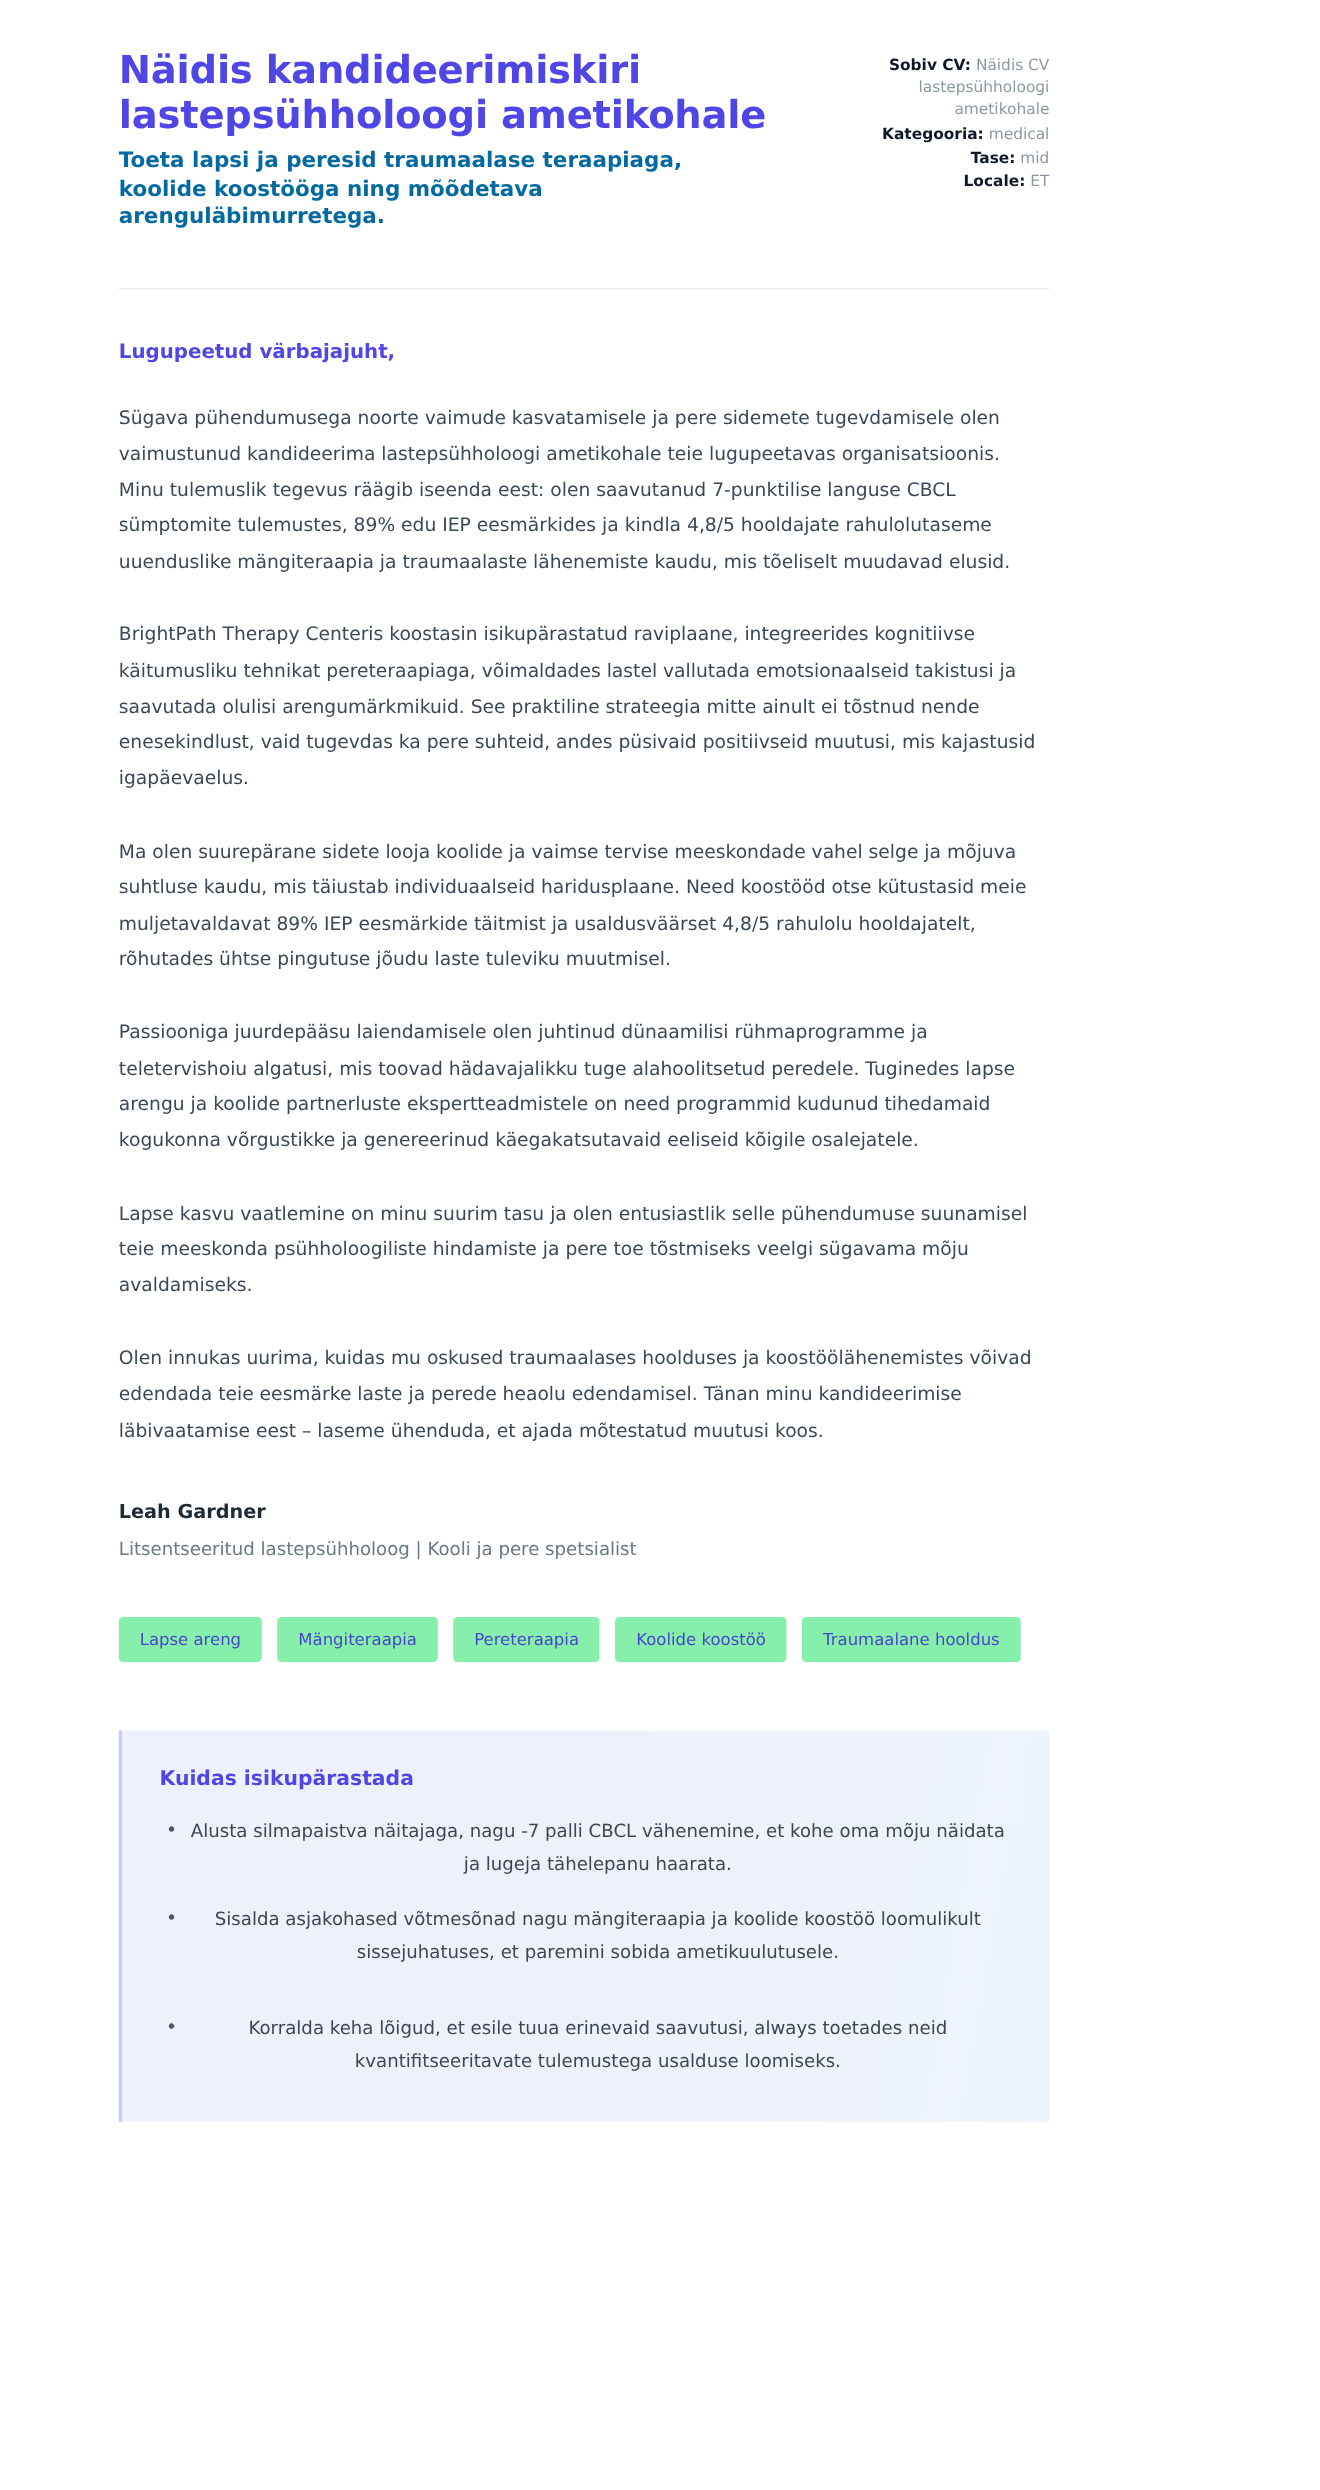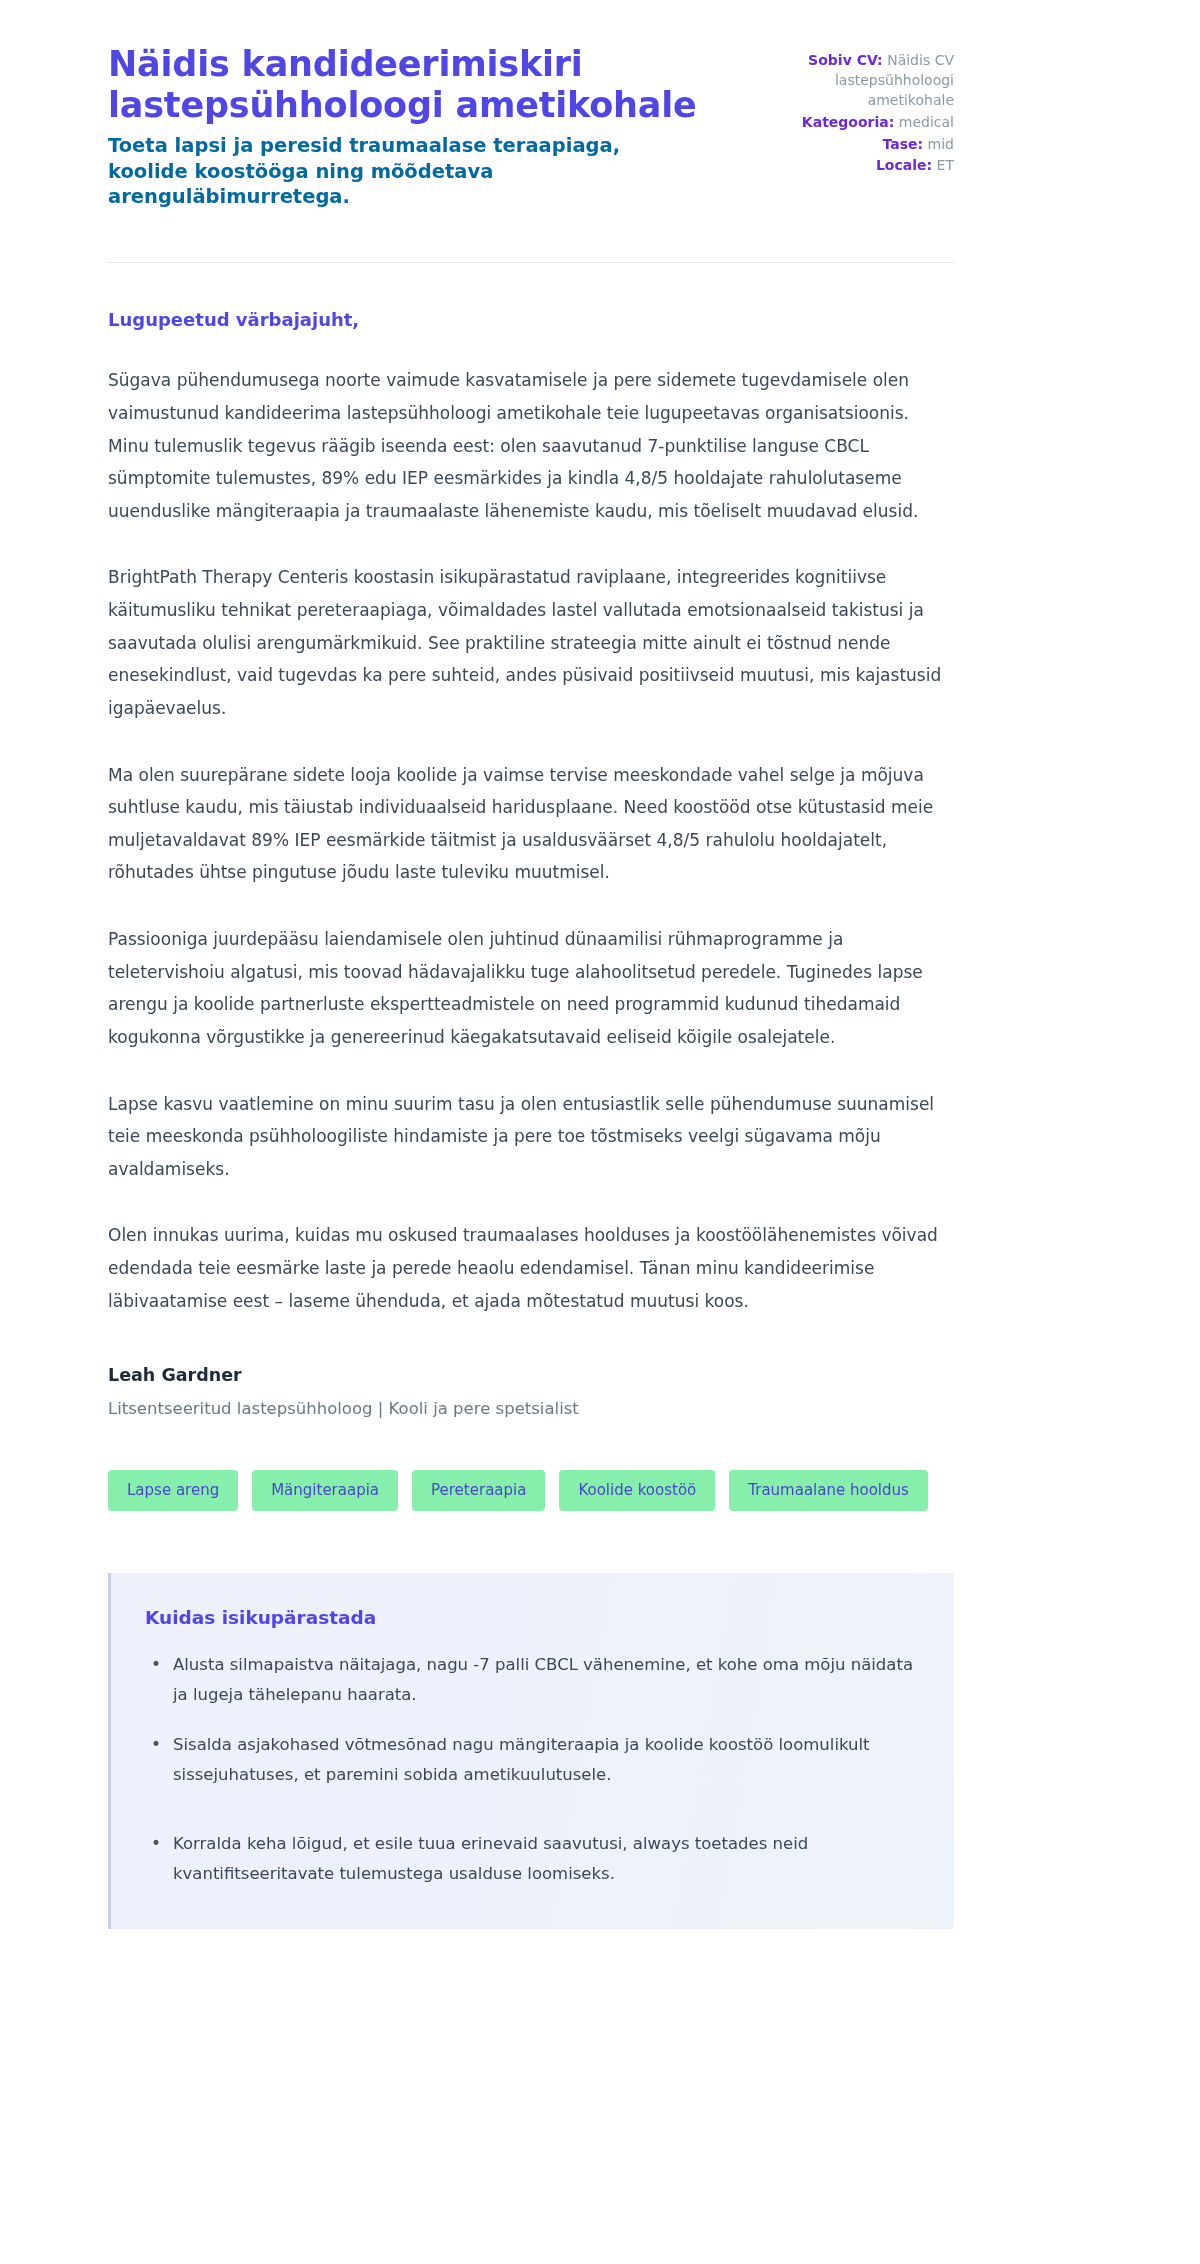--- a/index.html
+++ b/index.html
@@ -46,21 +46,21 @@
   .meta {
     flex: 0 0 auto;
     width: 200px;
     text-align: right;
     font-size: 14px;
     line-height: 1.42;
     color: #7b8794;
     padding-top: 7px;
   }
   .meta-row { margin-bottom: 2px; }
-  .meta-label { font-weight: 700; color: #6d28d9; }
+  .meta-label { font-weight: 700; color: #0f172a; }
   .meta-value { color: #8d98a5; }
 
   .divider {
     height: 1px;
     background: #e6e8eb;
     margin: 52px 0 0 0;
   }
 
   
   .letter { padding-top: 46px; }
@@ -120,20 +120,21 @@
   .callout-title {
     font-size: 18.5px;
     font-weight: 700;
     color: #4f46e5;
     margin: 0 0 22px 0;
   }
   .callout-list {
     list-style: none;
     margin: 0;
     padding: 0;
+    text-align: center;
   }
   .callout-list li {
     position: relative;
     padding-left: 28px;
     font-size: 16.5px;
     line-height: 1.82;
     color: #3b4757;
     margin-bottom: 20px;
     max-width: 900px;
   }

